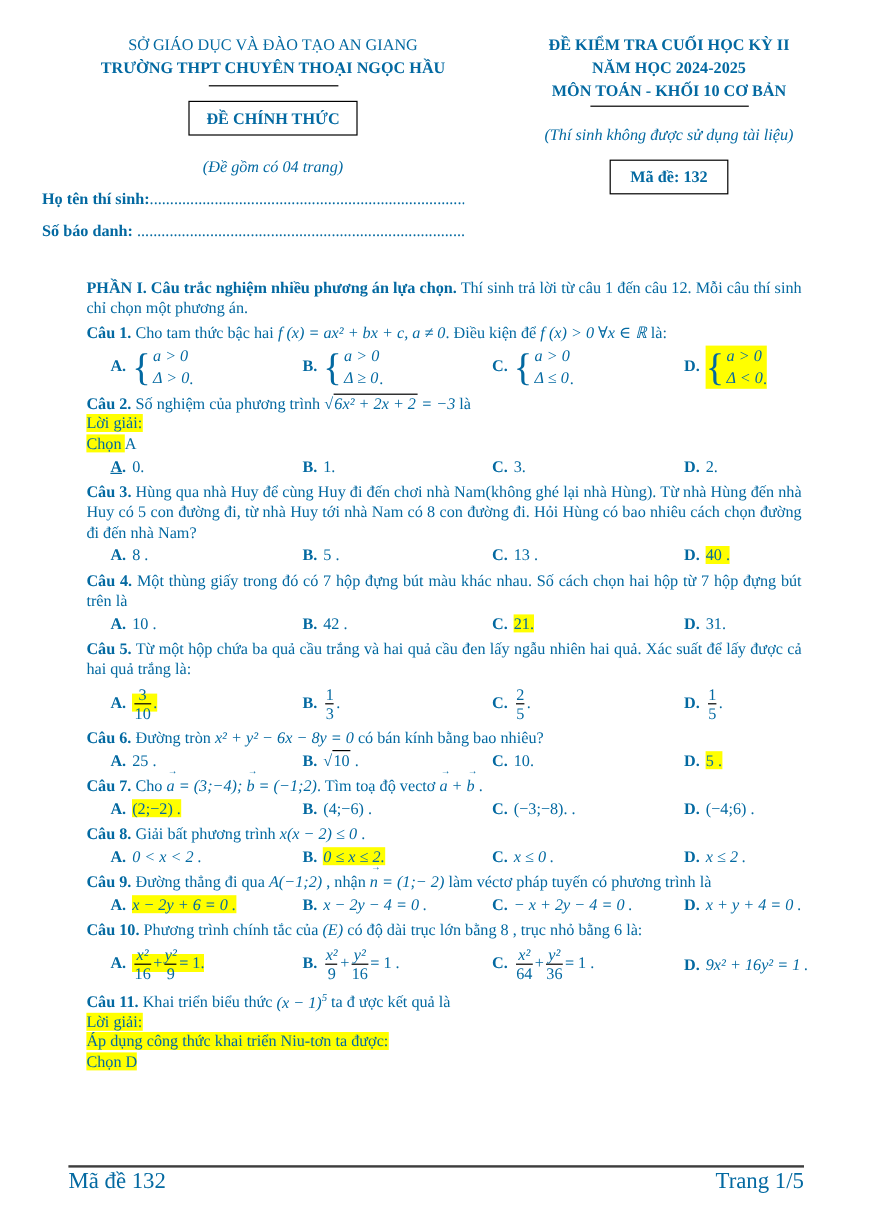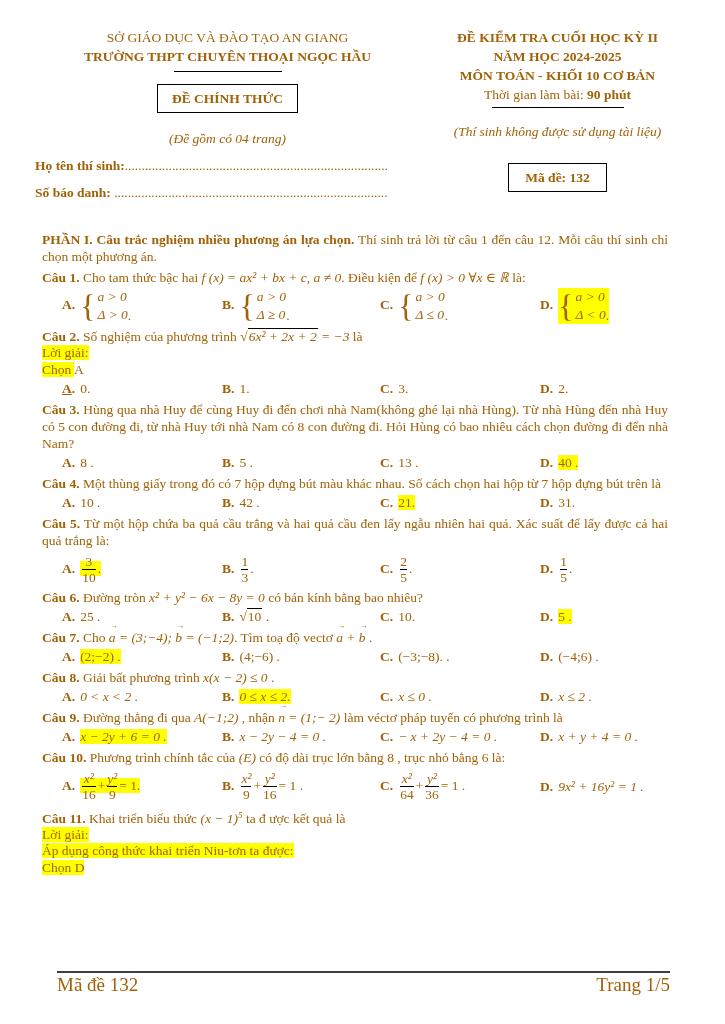--- a/index.html
+++ b/index.html
@@ -1,43 +1,43 @@
 <!DOCTYPE html>
 <html><head>
 <meta charset="utf-8">
 <style>
   * { margin:0; padding:0; box-sizing:border-box; }
   html,body { background:#fff; }
   .page {
     position:relative; width:725px; height:1024px; margin:0 auto; overflow:hidden;
-    background:#fff; color:#a16207;
+    background:#fff; color:#0369a1;
     font-family:"Liberation Serif","DejaVu Serif",serif;
     font-size:13.5px; line-height:17px;
   }
   .b{font-weight:bold} .i{font-style:italic}
   .math{font-style:italic}
   .hl{background:#ffff00}
   .ul{text-decoration:underline}
 
   
   .header{display:flex; padding:28px 30px 0 35px;}
   .h-left{width:385px; text-align:center;}
   .h-right{flex:1; text-align:center;}
   .h-line{line-height:19px;}
   .rule{height:1px;background:#000;}
   .rule-l{width:108px;margin:5px auto 0;}
   .rule-r{width:132px;margin:3px auto 0;}
   .seal-box{display:inline-block;border:1px solid #000;padding:5px 14px;margin-top:12px;font-weight:bold;}
   .pages-note{margin-top:17px;}
   .material-note{margin-top:15px;}
   .fill{text-align:left;margin-top:10px;white-space:nowrap;overflow:hidden;width:352px;}
-  .code-box{display:inline-block;border:1px solid #000;padding:5px 16px;margin-top:23px;font-weight:bold;}
-
-  
-  .content{padding:30px 57px 0 42px;text-align:justify;}
+  .code-box{display:inline-block;border:1px solid #000;padding:5px 16px;margin-top:12px;font-weight:bold;}
+
+  
+  .content{padding:30px 57px 0 72px;text-align:justify;}
   .q{margin-top:4px;}
   .opts{display:grid;grid-template-columns:160px 158px 160px 1fr;padding-left:20px;margin-top:2px;align-items:center;}
   .opt{white-space:nowrap;}
   .lab{font-weight:bold;margin-right:5px;}
   .sol-line{line-height:16.5px;}
 
   
   .brace-grp{display:inline-flex;align-items:center;vertical-align:middle;}
   .brace{font-size:32px;font-weight:400;line-height:34px;margin-right:2px;}
   .bl span{display:block;line-height:18px;font-style:italic;}
@@ -69,21 +69,20 @@
         <span class="seal-box">ĐỀ CHÍNH THỨC</span>
       </div>
       <div class="pages-note i">(Đề gồm có 04 trang)</div>
       <div class="fill"><span class="b">Họ tên thí sinh:</span><span>..............................................................................................................</span></div>
       <div class="fill"><span class="b">Số báo danh: </span><span>..............................................................................................................</span></div>
     </div>
     <div class="h-right">
       <div class="h-line b">ĐỀ KIỂM TRA CUỐI HỌC KỲ II</div>
       <div class="h-line b">NĂM HỌC 2024-2025</div>
       <div class="h-line b">MÔN TOÁN - KHỐI 10 CƠ BẢN</div>
-      <div class="h-line"><span>Thời gian làm bài: </span><span class="b">90 phút</span></div>
       <div class="rule rule-r"></div>
       <div class="material-note i">(Thí sinh không được sử dụng tài liệu)</div>
       <div>
         <span class="code-box">Mã đề: 132</span>
       </div>
     </div>
   </div>
 
   <div class="content">
 

